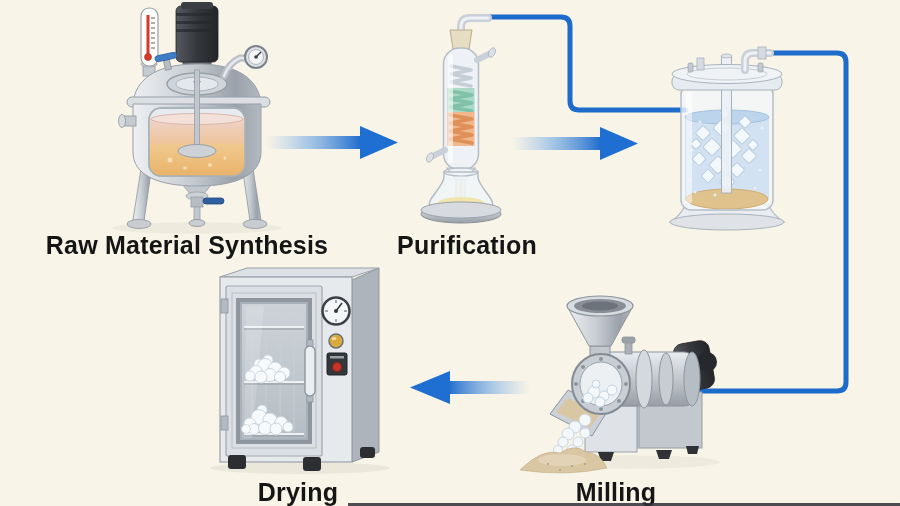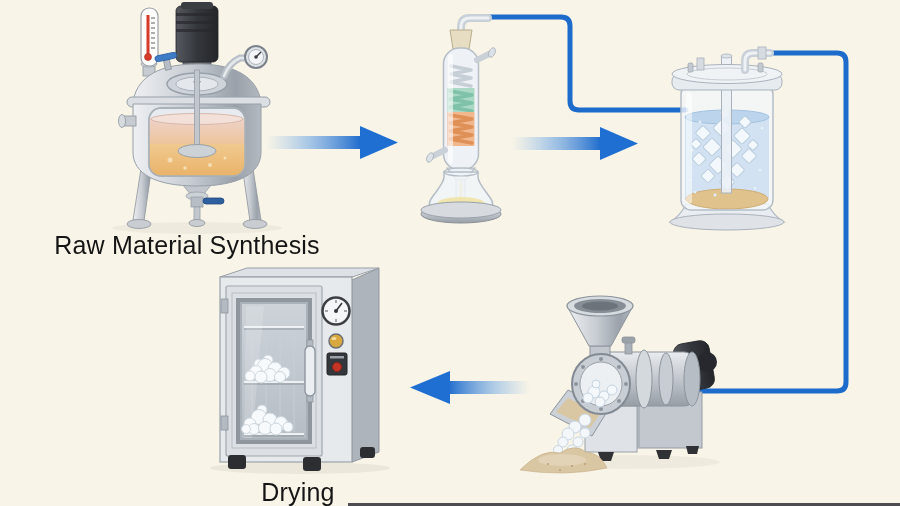--- a/index.html
+++ b/index.html
@@ -1,19 +1,20 @@
 <!DOCTYPE html>
 <html><head>
 <meta charset="utf-8">
 <style>
   html,body{margin:0;padding:0;background:#ffffff;}
   .canvas{
     position:relative;width:900px;height:506px;overflow:hidden;
     background:radial-gradient(130% 130% at 50% 45%, #f8f4e7 55%, #fbf8f0 100%);
     font-family:"Liberation Sans", sans-serif;
+    font-weight:bold;
   }
   .diagram-svg{position:absolute;left:0;top:0;}
   .stage-label{
     position:absolute;transform:translateX(-50%);
     font-size:25px;color:#151515;white-space:nowrap;letter-spacing:.2px;
   }
   .lbl-synthesis{left:187px;top:231px;}
   .lbl-purification{left:467px;top:231px;}
   .lbl-crystallization{left:721px;top:231px;}
   .lbl-drying{left:298px;top:478px;}
@@ -424,17 +425,19 @@
     <rect x="221" y="299" width="7" height="14" fill="#b4bac1" stroke="#8f969e" stroke-width="0.8"></rect>
     <rect x="221" y="416" width="7" height="14" fill="#b4bac1" stroke="#8f969e" stroke-width="0.8"></rect>
 
     <rect x="228" y="455" width="18" height="14" rx="3" fill="#2c2e32"></rect>
     <rect x="303" y="457" width="18" height="14" rx="3" fill="#2c2e32"></rect>
     <rect x="360" y="447" width="15" height="11" rx="3" fill="#2c2e32"></rect>
   </g>
 </svg>
 
 <div class="stage-label lbl-synthesis">Raw Material Synthesis</div>
+<div class="stage-label lbl-purification">Purification</div>
+<div class="stage-label lbl-milling">Milling</div>
 <div class="stage-label lbl-drying">Drying</div>
 
 <div class="bottom-strip"></div>
 
 </div>
 
 </body></html>

